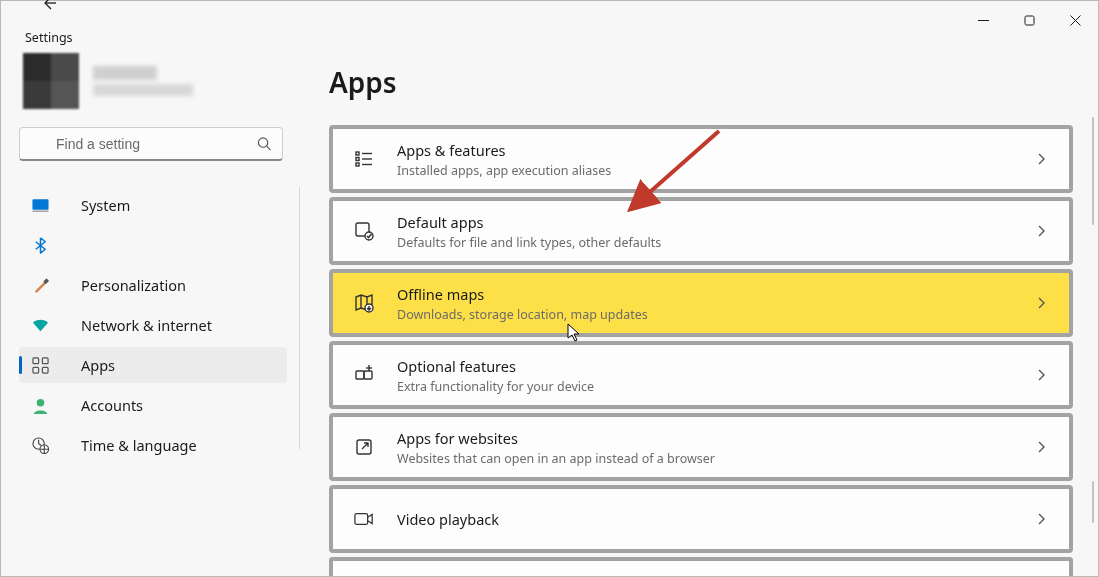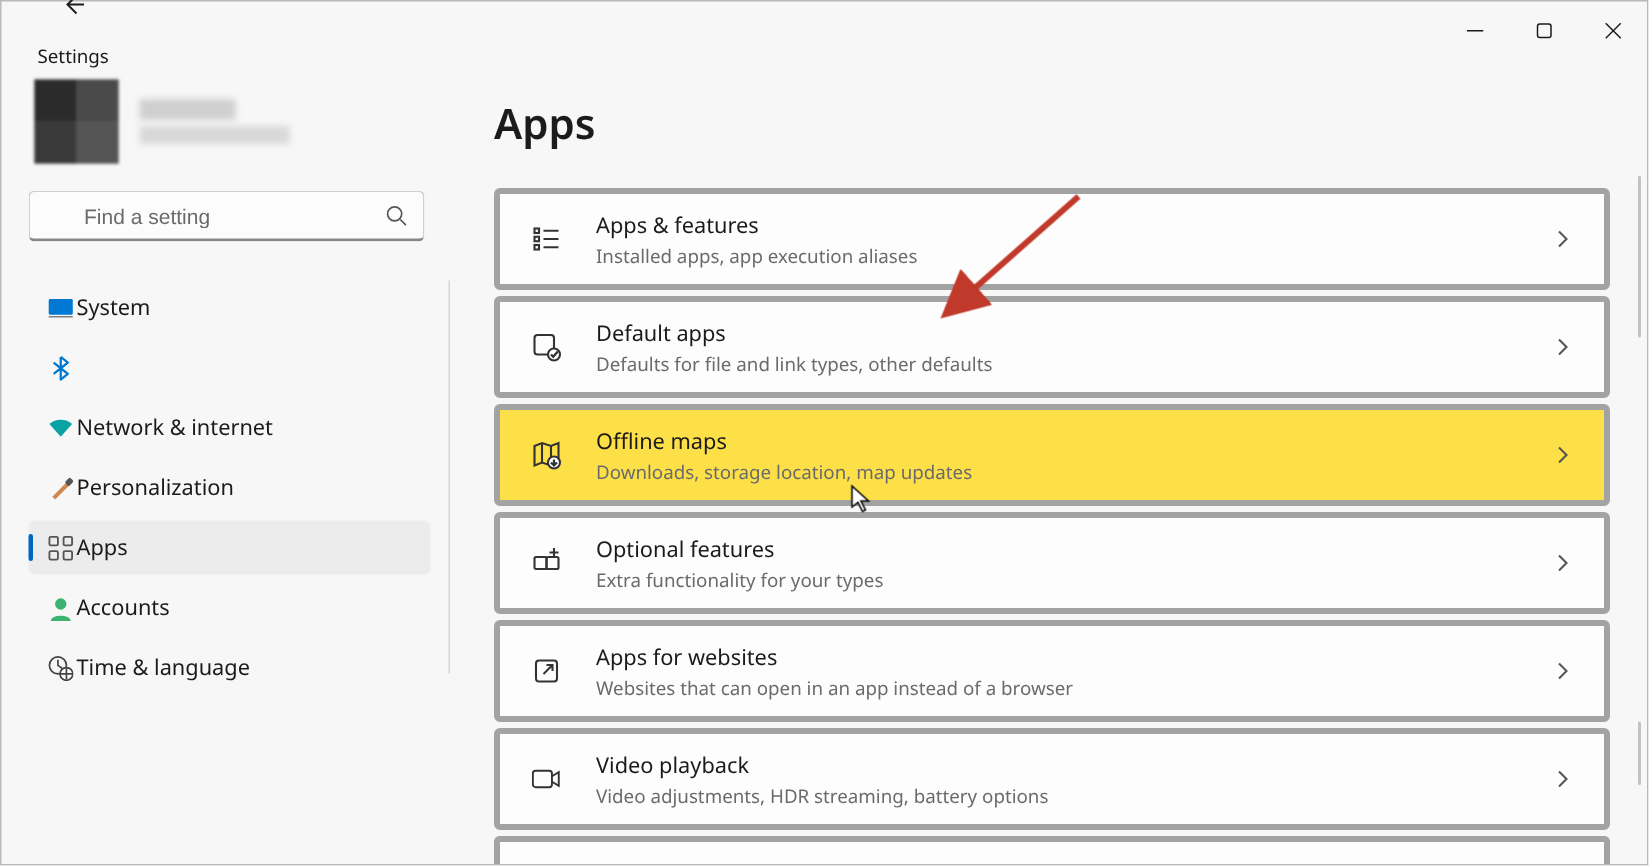--- a/index.html
+++ b/index.html
@@ -22,21 +22,21 @@
   .profile-text { display:flex; flex-direction:column; gap:4px; }
   .profile-line1 { width: 64px; height: 14px; background: #cfcfcf; filter: blur(2px); }
   .profile-line2 { width: 100px; height: 12px; background: #d8d8d8; filter: blur(2px); }
   .search { position: relative; width: 264px; height: 34px; border: 1px solid #cfcfcf; border-bottom: 2px solid #888; border-radius: 4px; background: #fcfcfc; margin-bottom: 26px; padding-left: 24px; }
   .search input { border: none; outline: none; background: transparent; width: 100%; height: 100%; padding: 0 36px 0 12px; font-size: 14px; }
   .search input::placeholder { color: #6b6b6b; }
   .search-icon { position: absolute; right: 10px; top: 50%; transform: translateY(-50%); }
   .search-icon svg { width: 15px; height: 15px; display:block; }
   .nav { display: flex; flex-direction: column; gap: 4px; width: 268px; position: relative; }
   .nav-divider { position: absolute; right: -13px; top: 0; bottom: 14px; width: 1px; background: #d6d6d6; }
-  .nav-item { height: 36px; border-radius: 4px; display: flex; align-items: center; gap: 2px; padding: 0 12px; font-size: 14.5px; color: #1b1b1b; }
+  .nav-item { height: 36px; border-radius: 4px; display: flex; align-items: center; gap: 32px; padding: 0 12px; font-size: 14.5px; color: #1b1b1b; }
   .nav-item.active { background: #ececec; position: relative; }
   .nav-item.active::before { content: ""; position: absolute; left: 0; top: 9px; bottom: 9px; width: 3px; background: #0067c0; border-radius: 2px; }
   .nav-icon { width: 18px; display:flex; align-items:center; justify-content:center; }
   .nav-icon svg { width: 17px; height: 17px; display:block; }
   
   .main { flex: 1; padding: 24px 28px 0 24px; overflow-y: auto; position:relative; }
   .page-title { font-size: 28px; font-weight: 600; margin-bottom: 24px; }
   .cards { display: flex; flex-direction: column; gap: 4px; width: 744px; }
   .card { background: #fdfdfd; border: 4px solid #a3a3a3; border-radius: 4px; height: 68px; display: flex; align-items: center; padding: 0 22px 0 20px; gap: 22px; }
   .card.hover { background:#fde047; }
@@ -127,34 +127,34 @@
       </div>
       <div class="nav-item">
         <span class="nav-icon">
               <svg viewBox="0 0 12 18" fill="none" stroke="#0078d4" stroke-width="1.6" stroke-linejoin="round">
                 <path d="M6 1 L11 5 L6 9 L11 13 L6 17 V1 M1 5 L11 13 M1 13 L11 5"></path>
               </svg>
             </span>
       </div>
       <div class="nav-item">
         <span class="nav-icon">
-              <svg viewBox="0 0 18 14" fill="#0aa3a3">
-                <path d="M9 13 L1 4 C5 0 13 0 17 4 Z"></path>
-              </svg>
-            </span>
-        <span>Network &amp; internet</span>
-      </div>
-      <div class="nav-item">
-        <span class="nav-icon">
               <svg viewBox="0 0 18 18">
                 <path d="M3 15 L13 5 L15 7 L5 17 Z" fill="#d08850"></path>
                 <rect x="13" y="2" width="4" height="5" rx="1" transform="rotate(45 15 4.5)" fill="#555"></rect>
               </svg>
             </span>
         <span>Personalization</span>
+      </div>
+      <div class="nav-item">
+        <span class="nav-icon">
+              <svg viewBox="0 0 18 14" fill="#0aa3a3">
+                <path d="M9 13 L1 4 C5 0 13 0 17 4 Z"></path>
+              </svg>
+            </span>
+        <span>Network &amp; internet</span>
       </div>
       <div class="nav-item active">
         <span class="nav-icon">
               <svg viewBox="0 0 18 18" fill="none" stroke="#555" stroke-width="1.3">
                 <rect x="1" y="1" width="6" height="6" rx="1"></rect>
                 <rect x="11" y="1" width="6" height="6" rx="1"></rect>
                 <rect x="1" y="11" width="6" height="6" rx="1"></rect>
                 <rect x="11" y="11" width="6" height="6" rx="1"></rect>
               </svg>
             </span>
@@ -252,21 +252,21 @@
         <span class="card-icon">
               <svg viewBox="0 0 20 20" fill="none" stroke="#333" stroke-width="1.4">
                 <rect x="2" y="6" width="8" height="8" rx="1"></rect>
                 <rect x="10" y="6" width="8" height="8" rx="1"></rect>
                 <line x1="12" y1="3" x2="18" y2="3"></line>
                 <line x1="15" y1="0" x2="15" y2="6"></line>
               </svg>
             </span>
         <div class="card-text">
               <div class="card-title">Optional features</div>
-              <div class="card-sub">Extra functionality for your types</div>
+              <div class="card-sub">Extra functionality for your device</div>
             </div>
         <span class="chev">
               <svg viewBox="0 0 12 12" fill="none" stroke="#555" stroke-width="1.4">
                 <path d="M4 1 L9 6 L4 11"></path>
               </svg>
             </span>
       </div>
 
       <div class="card">
         <span class="card-icon">
@@ -288,21 +288,20 @@
 
       <div class="card">
         <span class="card-icon">
               <svg viewBox="0 0 22 16" fill="none" stroke="#333" stroke-width="1.4">
                 <rect x="1" y="2" width="14" height="12" rx="2"></rect>
                 <path d="M15 6 L20 3 V13 L15 10"></path>
               </svg>
             </span>
         <div class="card-text">
               <div class="card-title">Video playback</div>
-              <div class="card-sub">Video adjustments, HDR streaming, battery options</div>
             </div>
         <span class="chev">
               <svg viewBox="0 0 12 12" fill="none" stroke="#555" stroke-width="1.4">
                 <path d="M4 1 L9 6 L4 11"></path>
               </svg>
             </span>
       </div>
 
       <div class="card card-partial">
         <span class="card-icon"></span>

